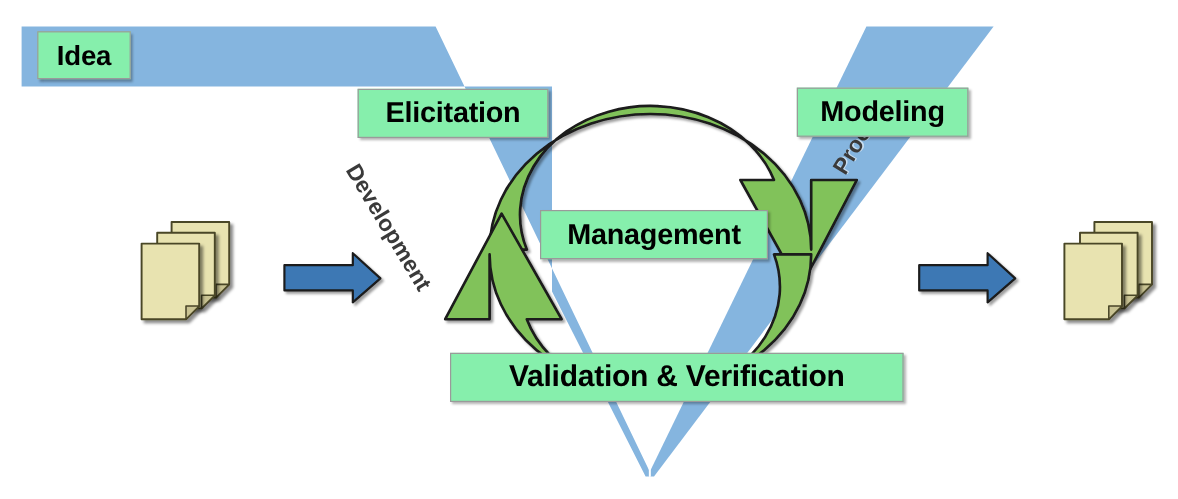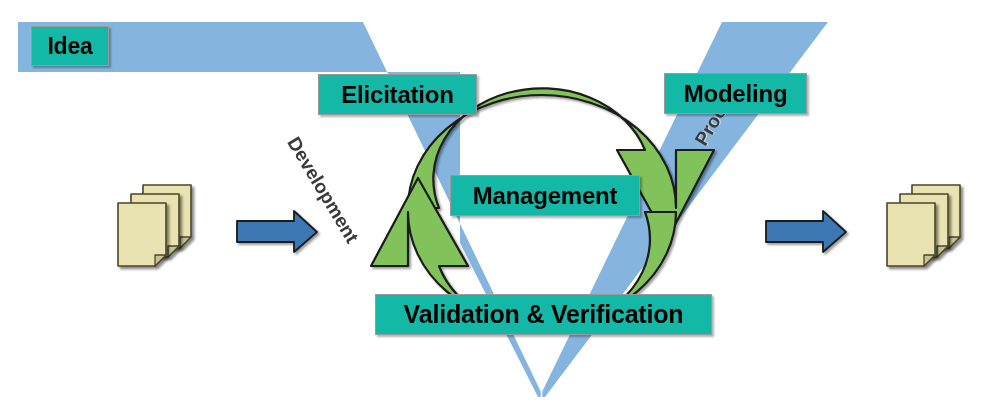--- a/index.html
+++ b/index.html
@@ -21,21 +21,21 @@
   #scene {
     position: absolute;
     left: 0;
     top: 0;
     width: 982px;
     height: 416px;
   }
   .label-box {
     position: absolute;
     box-sizing: border-box;
-    background: #14b8a6;
+    background: #86efac;
     border: 1px solid #9A9A9A;
     box-shadow: 2px 2px 2px rgba(0,0,0,0.30);
     display: flex;
     align-items: center;
     justify-content: center;
     color: #000000;
     font-family: "Liberation Sans", sans-serif;
     font-weight: bold;
     letter-spacing: -0.2px;
     white-space: nowrap;
@@ -46,24 +46,24 @@
     color: #3A3A3A;
     font-family: "Liberation Sans", sans-serif;
     font-weight: bold;
     font-size: 19px;
     white-space: nowrap;
     text-shadow: 1px 1px 0 rgba(255,255,255,0.55);
     z-index: 35;
     transform-origin: left center;
   }
   #idea-box      { left: 31px;  top: 26px;  width: 78px;  height: 40px; font-size: 23px; }
-  #elicitation-box { left: 298px; top: 74px;  width: 159px; height: 41px; font-size: 24px; margin-left: 20px; }
+  #elicitation-box { left: 298px; top: 74px;  width: 159px; height: 41px; font-size: 24px; }
   #modeling-box  { left: 664px; top: 73px;  width: 143px; height: 41px; font-size: 24px; }
   #management-box{ left: 450px; top: 175px; width: 190px; height: 41px; font-size: 24px; }
-  #validation-box{ left: 375px; top: 294px; width: 337px; height: 41px; font-size: 25px; }
+  #validation-box{ left: 375px; top: 294px; width: 378px; height: 41px; font-size: 25px; }
   #dev-label     { left: 292px; top: 128px; transform: rotate(59deg); }
   #proc-label    { left: 700px; top: 133px; transform: rotate(-59deg); }
 </style>
 </head>
 <body>
 
 <div id="diagram-root">
 
   <svg id="scene" viewBox="0 0 982 416" width="982" height="416" xmlns="http://www.w3.org/2000/svg">
 

